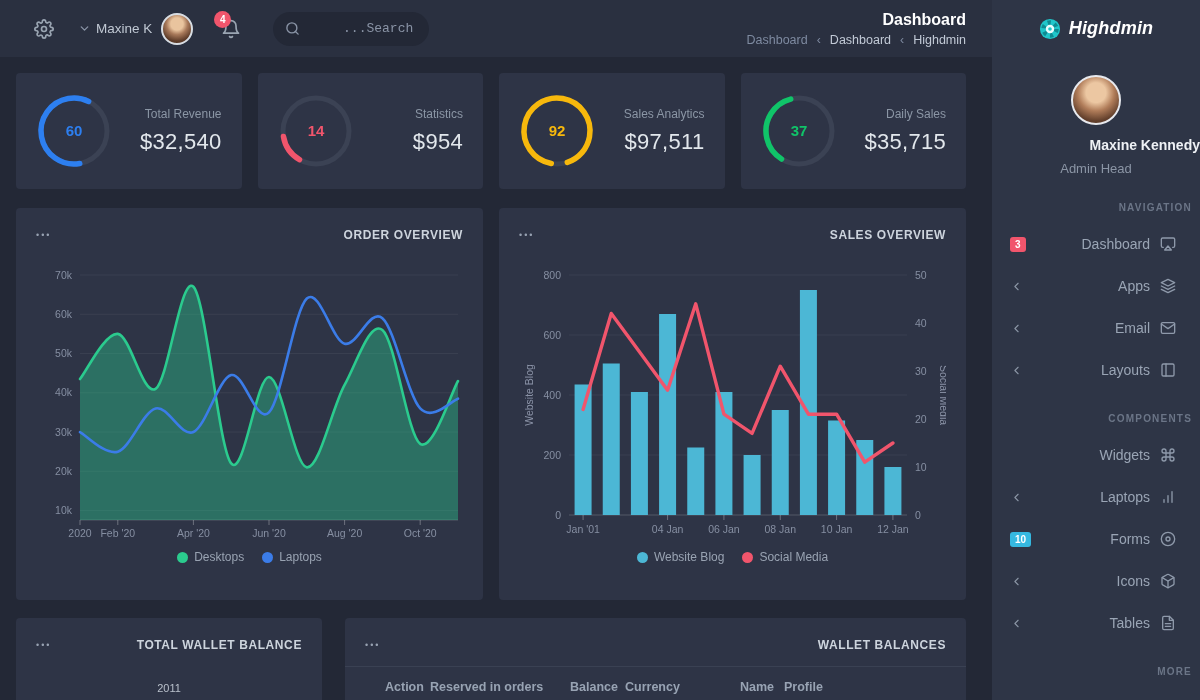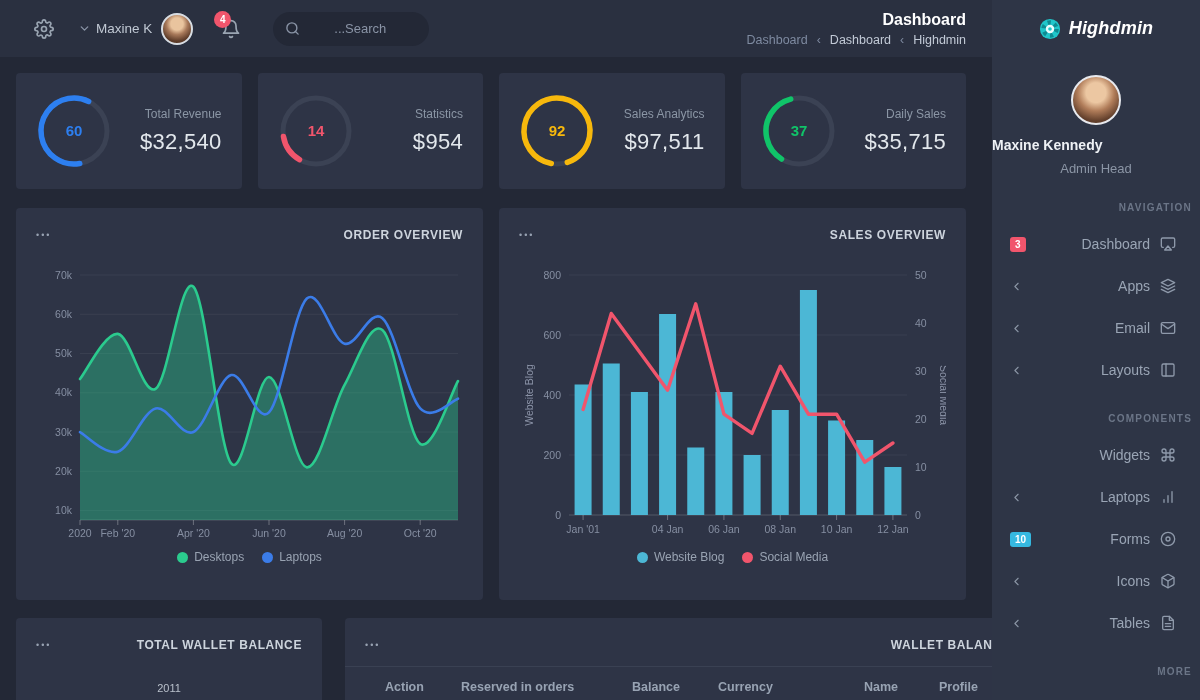--- a/index.html
+++ b/index.html
@@ -19,22 +19,22 @@
   .tb-avatar { width:32px; height:32px; border-radius:50%; margin-left:9px;
     background:radial-gradient(circle at 50% 32%, #e9c49e 0 26%, #a8795a 45%, #5f3d2a 72%, #4a2f22 100%);
     border:2px solid #d8dde3; }
   .bell-wrap { position:relative; margin-left:28px; cursor:pointer; color:#9aa5b2; }
   .bell-wrap svg { width:20px; height:20px; }
   .notif-badge { position:absolute; top:-8px; left:-7px; width:17px; height:17px; border-radius:50%;
     background:#f1556c; color:#fff; font-size:10px; font-weight:bold; display:flex;
     align-items:center; justify-content:center; }
   .search-wrap { position:relative; margin-left:32px; }
   .search-input { width:156px; height:34px; border-radius:17px; border:none; outline:none;
-    background:#232836; color:#cfd6de; text-align:center; padding:0 16px 0 34px; font-size:13px;
-    font-family:Liberation Sans, sans-serif; }
+    background:#232836; color:#cfd6de; text-align:right; padding:0 16px 0 34px; font-size:13px;
+    font-family:Liberation Mono, monospace; }
   .search-input::placeholder { color:#8a94a6; }
   .search-icon { position:absolute; left:12px; top:9px; color:#8a94a6; }
   .search-icon svg { width:15px; height:15px; }
   .page-head { margin-left:auto; text-align:right; }
   .page-title { font-size:16px; font-weight:bold; color:#ffffff; }
   .breadcrumb { margin-top:4px; font-size:12.5px; display:flex; justify-content:flex-end; gap:9px; }
   .crumb { color:#c2cad6; cursor:pointer; }
   .crumb.muted { color:#7e8aa0; }
   .crumb-sep { color:#7e8aa0; }
 
@@ -58,30 +58,30 @@
   .legend { display:flex; justify-content:center; gap:18px; margin-top:8px; }
   .legend-item { display:flex; align-items:center; gap:6px; cursor:pointer; }
   .legend-dot { width:11px; height:11px; border-radius:50%; }
   .legend-label { font-size:12px; color:#99a3b2; }
 
   .bottom-row { margin-top:18px; display:grid; grid-template-columns:306px 1fr; gap:23px; }
   .bottom-card { height:160px; padding:16px 20px; }
   .wallet-partial { text-align:center; margin-top:30px; font-size:11px; color:#b9c0cb; }
   .table-divider { margin:14px -20px 0; border-top:1px solid #3a4153; }
   .table-head { margin-top:13px; display:flex; padding-left:20px; font-size:12.5px;
-    font-weight:bold; color:#98a3b3;gap:31px; }
+    font-weight:bold; color:#98a3b3; }
 
   
   .sidebar { width:208px; background:#2e3546; display:flex; flex-direction:column; overflow:hidden; }
   .side-header { flex:0 0 57px; display:flex; align-items:center; justify-content:center; gap:8px; }
   .logo-text { font-size:18px; font-style:italic; font-weight:bold; color:#fff; letter-spacing:.2px; }
   .side-avatar { width:50px; height:50px; border-radius:50%; margin:18px auto 0;
     background:radial-gradient(circle at 50% 34%, #ecc7a2 0 26%, #b07c59 48%, #63402c 74%, #4d3123 100%);
     border:2px solid #e7e9ee; }
-  .side-name { text-align:left; margin-top:12px; font-size:14px; font-weight:bold; color:#eef1f5; }
+  .side-name { text-align:right; margin-top:12px; font-size:14px; font-weight:bold; color:#eef1f5; }
   .side-role { text-align:center; margin-top:8px; font-size:13px; color:#8b95a5; }
   .side-section { margin-top:26px; margin-bottom:10px; padding-right:8px; text-align:right;
     font-size:10px; font-weight:bold; letter-spacing:1.2px; color:#6b7587; }
   .side-section.later { margin-top:22px; }
   .nav-item { height:42px; display:flex; align-items:center; padding:0 24px 0 18px; cursor:pointer; }
   .nav-left { width:24px; display:flex; align-items:center; color:#8a95a5; }
   .nav-left svg { width:13px; height:13px; }
   .nav-label { margin-left:auto; font-size:14px; color:#9aa5b5; margin-right:10px; }
   .nav-icon { width:16px; height:16px; color:#8e99aa; display:flex; }
   .nav-icon svg { width:16px; height:16px; }

